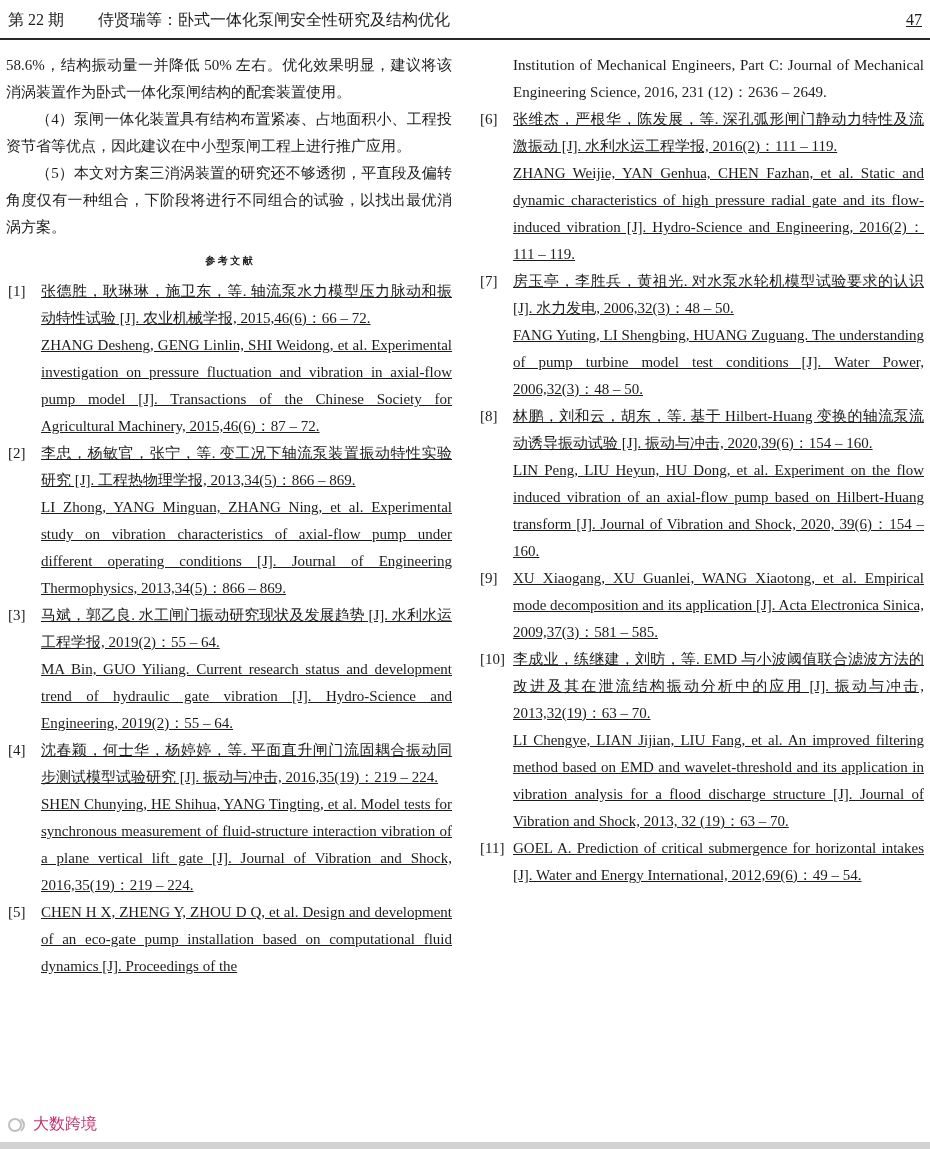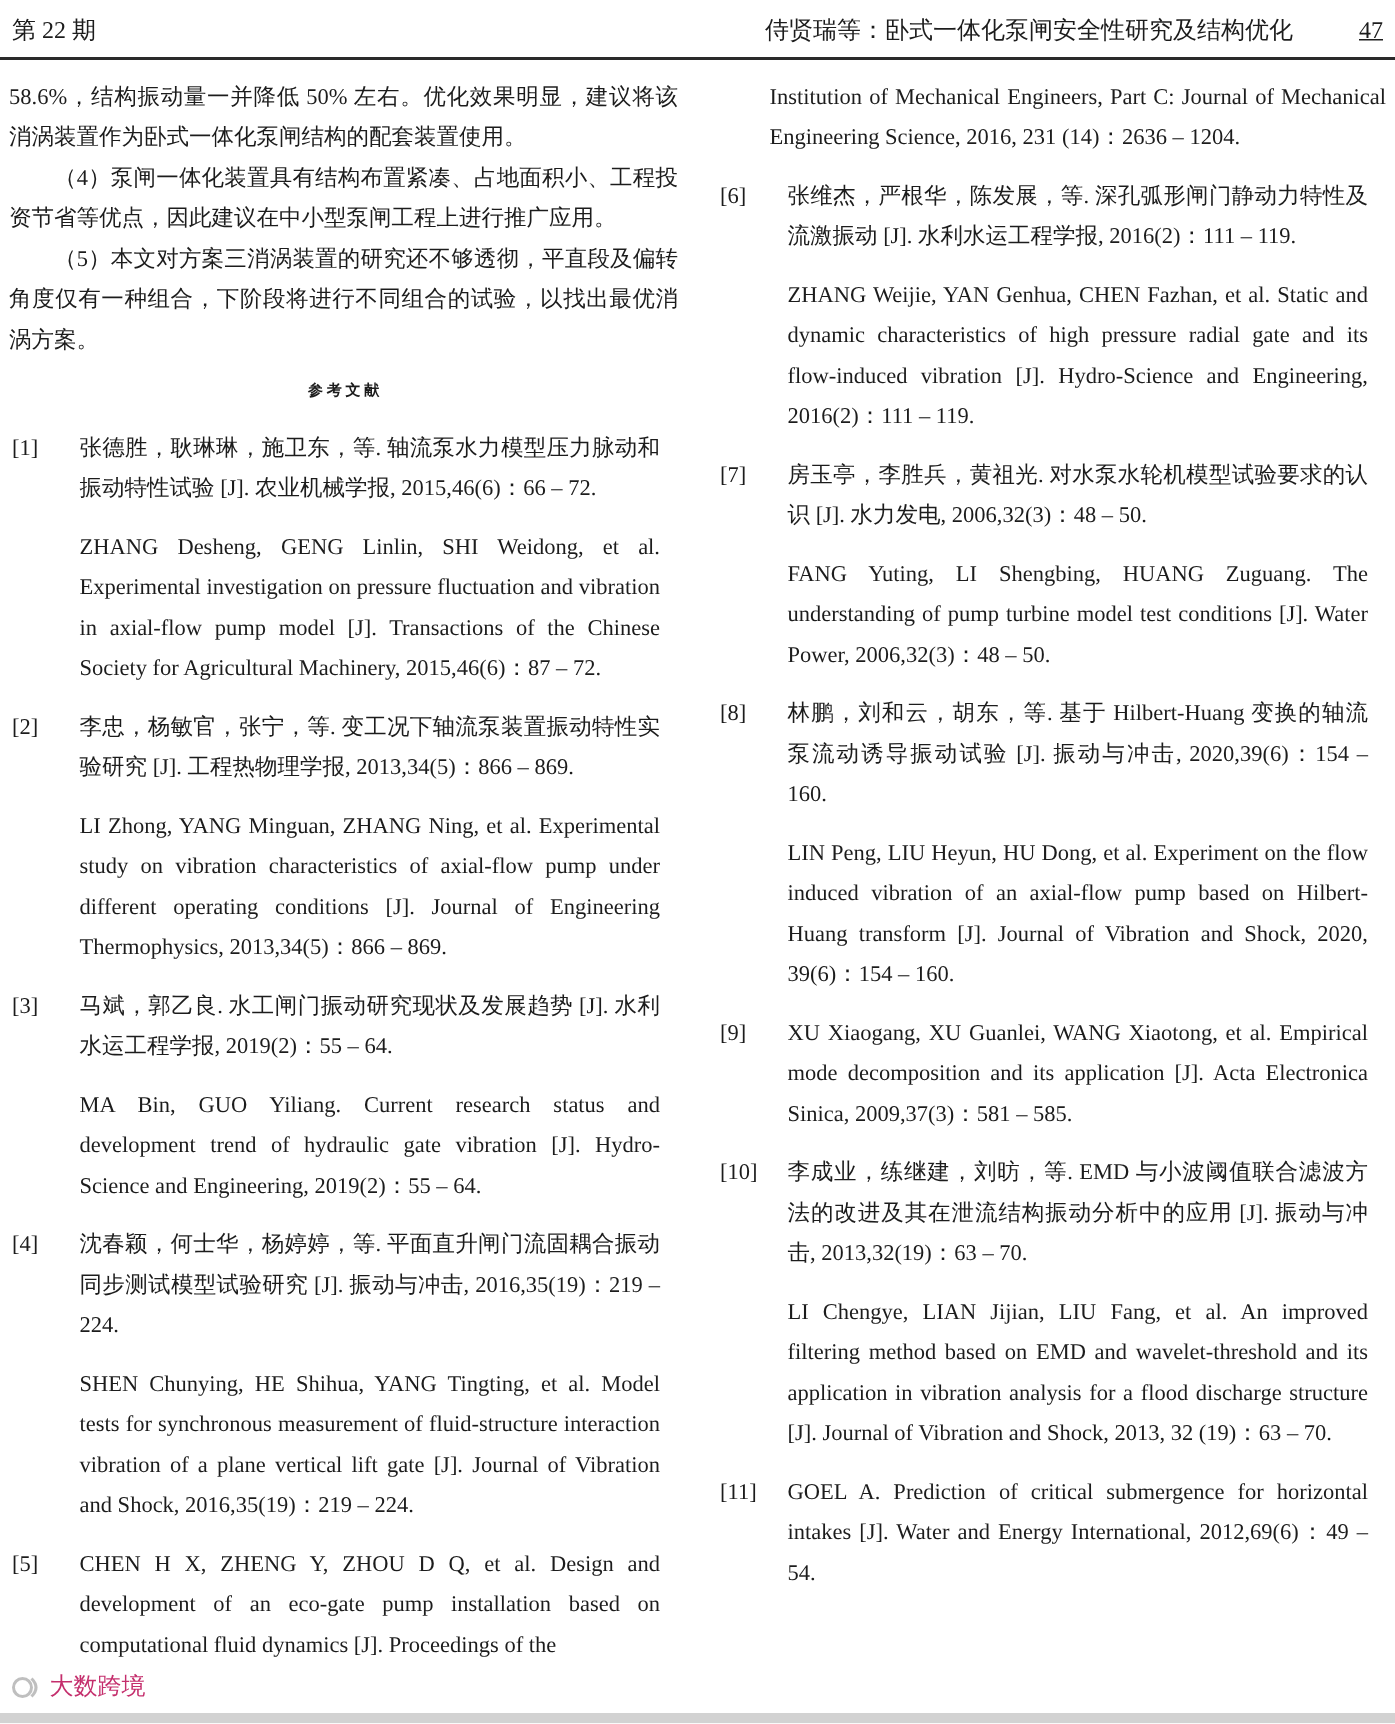--- a/index.html
+++ b/index.html
@@ -20,21 +20,21 @@
   
   .running-head {
     display: flex;
     align-items: baseline;
     justify-content: space-between;
     padding: 10px 8px 7px 8px;
     font-size: 16px;
     border-bottom: 2px solid #2a2a2a;
   }
   .running-head .issue { min-width: 90px; }
-  .running-head .title { flex: 1; text-align: right; }
+  .running-head .title { flex: 1; text-align: left; }
   .running-head .pageno { min-width: 60px; text-align: right; text-decoration: underline; }
 
   
   .columns {
     display: flex;
     gap: 26px;
     padding: 12px 6px 0 6px;
     box-sizing: border-box;
   }
   .col {
@@ -58,22 +58,23 @@
     position: relative;
     padding-left: 35px;
     margin: 0;
   }
   .ref-label {
     position: absolute;
     left: 2px;
     top: 0;
   }
   .ref p {
-    margin: 12px;
+    margin: 0;
     text-align: justify;
+    text-decoration: underline;
   }
   .ref-cont {
     padding-left: 35px;
     margin: 0;
   }
 
   
   .watermark {
     position: absolute;
     left: 8px;
@@ -142,21 +143,21 @@
             <p>SHEN Chunying, HE Shihua, YANG Tingting, et al. Model tests for synchronous measurement of fluid-structure interaction vibration of a plane vertical lift gate [J]. Journal of Vibration and Shock, 2016,35(19)：219 – 224.</p>
           </div>
           <div class="ref">
             <span class="ref-label">[5]</span>
             <p>CHEN H X, ZHENG Y, ZHOU D Q, et al. Design and development of an eco-gate pump installation based on computational fluid dynamics [J]. Proceedings of the</p>
           </div>
         </div>
     </div>
 
     <div class="col">
-      <p class="ref-cont">Institution of Mechanical Engineers, Part C: Journal of Mechanical Engineering Science, 2016, 231 (14)：2636 – 1204.</p>
+      <p class="ref-cont">Institution of Mechanical Engineers, Part C: Journal of Mechanical Engineering Science, 2016, 231 (12)：2636 – 2649.</p>
       <div id="right-refs">
           <div class="ref">
             <span class="ref-label">[6]</span>
             <p>张维杰，严根华，陈发展，等. 深孔弧形闸门静动力特性及流激振动 [J]. 水利水运工程学报, 2016(2)：111 – 119.</p>
             <p>ZHANG Weijie, YAN Genhua, CHEN Fazhan, et al. Static and dynamic characteristics of high pressure radial gate and its flow-induced vibration [J]. Hydro-Science and Engineering, 2016(2)：111 – 119.</p>
           </div>
           <div class="ref">
             <span class="ref-label">[7]</span>
             <p>房玉亭，李胜兵，黄祖光. 对水泵水轮机模型试验要求的认识 [J]. 水力发电, 2006,32(3)：48 – 50.</p>
             <p>FANG Yuting, LI Shengbing, HUANG Zuguang. The understanding of pump turbine model test conditions [J]. Water Power, 2006,32(3)：48 – 50.</p>

